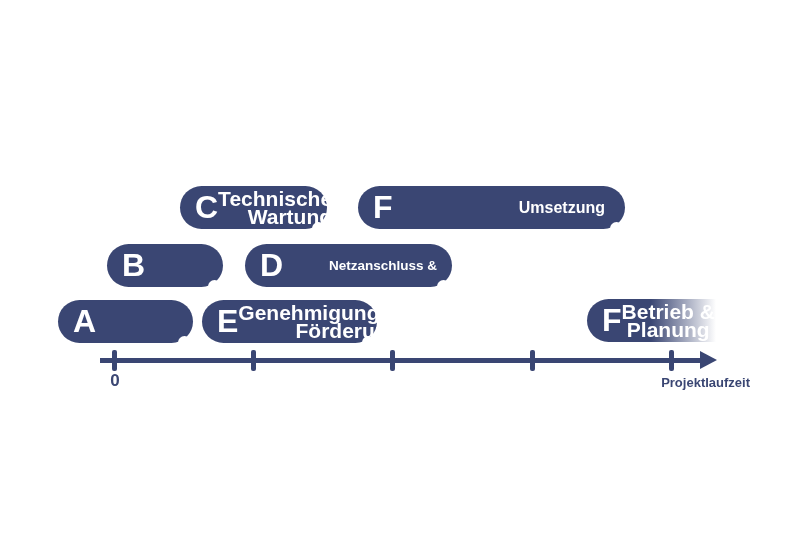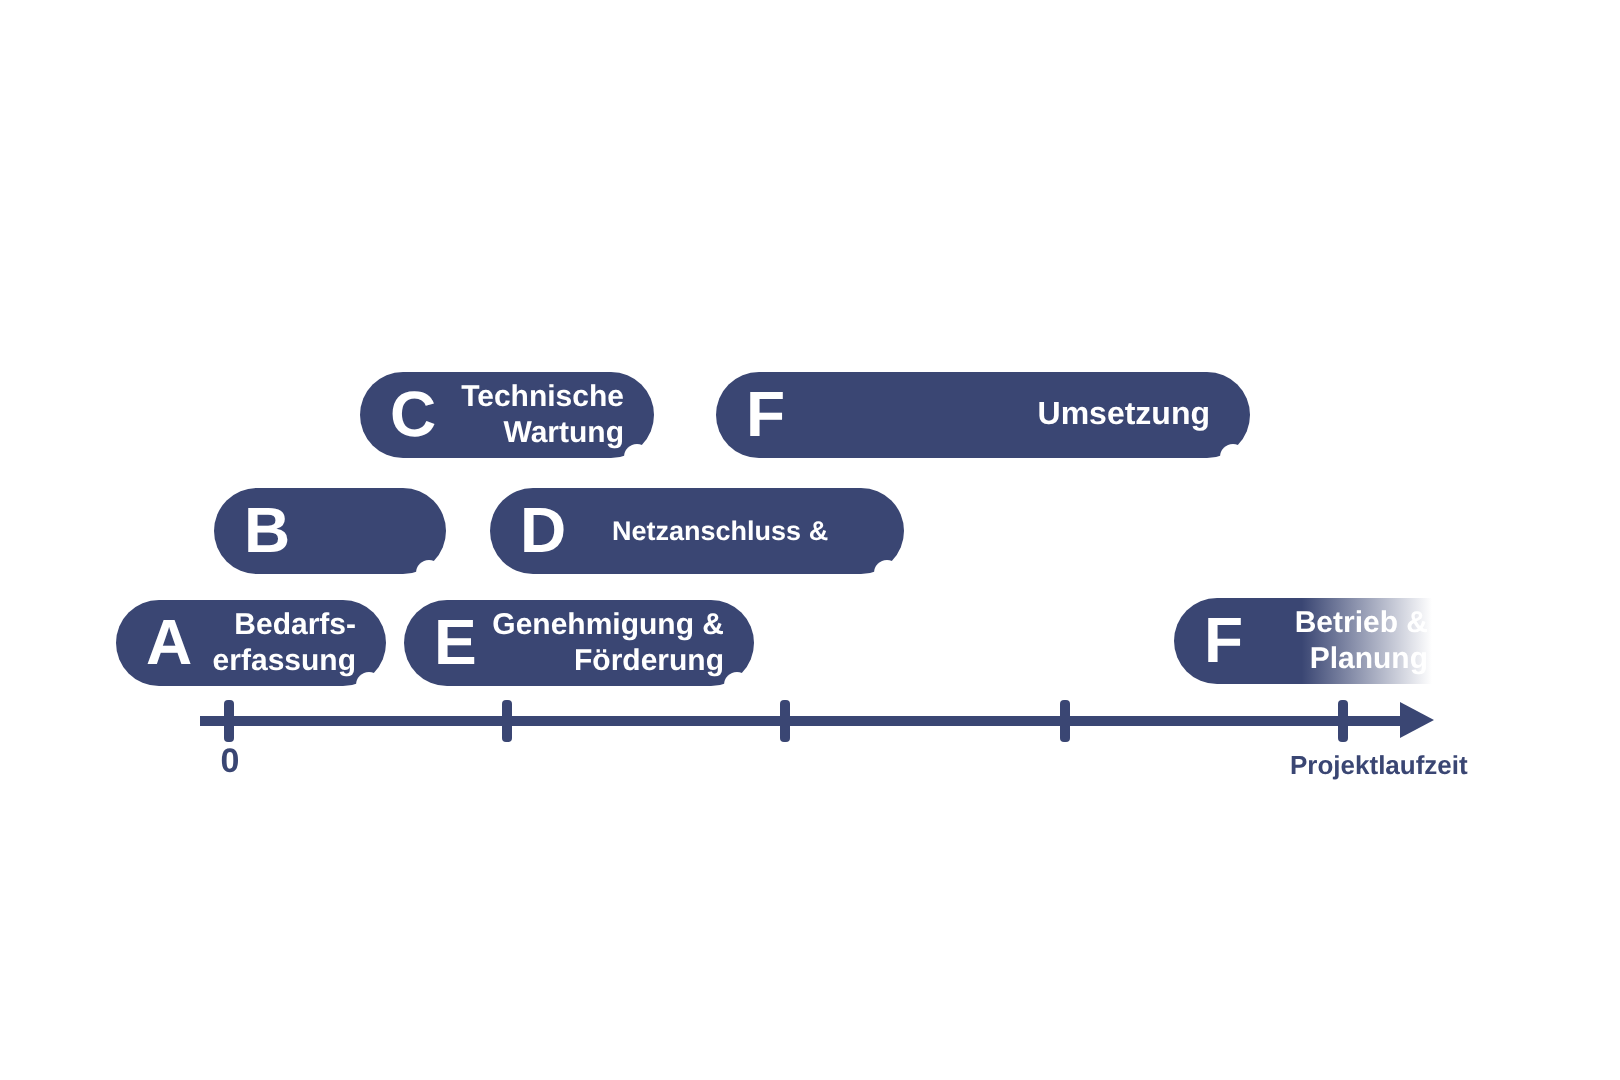--- a/index.html
+++ b/index.html
@@ -28,42 +28,43 @@
     font-size: 32px;
     font-weight: bold;
     padding-left: 15px;
     line-height: 43px;
     flex: 0 0 auto;
   }
   .pill .lines {
     flex: 1 1 auto;
     text-align: right;
     padding-right: 15px;
-    font-size: 15px;
+    font-size: 21px;
     font-weight: bold;
     line-height: 18px;
     white-space: nowrap;
   }
-  .pill.tight .lines { font-size: 13.5px; text-align: center; }
+  .pill.tight .lines { font-size: 13.5px; }
   .pill .lines.single { font-size: 16px; padding-right: 20px; }
   .pill.notch::after {
     content: "";
     position: absolute;
     width: 13px;
     height: 13px;
     background: #ffffff;
     border-radius: 50%;
     right: 2px;
     bottom: -6px;
   }
   .pill.fade {
     background: linear-gradient(90deg, var(--navy) 0%, var(--navy) 48%, rgba(58,70,115,0) 97%);
     border-radius: 22px 0 0 22px;
   }
   .pill.fade .lines {
+    text-align: center;
     padding-right: 6px;
   }
   .axis-line {
     position: absolute;
     left: 100px;
     top: 358px;
     width: 605px;
     height: 5px;
     background: var(--navy);
   }
@@ -93,21 +94,21 @@
     text-align: center;
     color: var(--navy);
     font-size: 17px;
     font-weight: bold;
   }
   .axis-title {
     position: absolute;
     left: 645px;
     top: 375px;
     width: 105px;
-    text-align: left;
+    text-align: right;
     color: var(--navy);
     font-size: 13px;
     font-weight: bold;
     white-space: nowrap;
   }
 </style>
 </head>
 <body>
 
 <div class="canvas" style="--navy:#3a4673;">
@@ -131,24 +132,20 @@
 
   <div class="pill notch tight" style="left:245px; top:244px; width:207px;">
     <span class="letter">D</span>
     <span class="lines">
       <span>Netzanschluss &amp;</span><br>
     </span>
   </div>
 
   <div class="pill notch" style="left:58px; top:300px; width:135px;">
     <span class="letter">A</span>
-    <span class="lines">
-      <span>Bedarfs-</span><br>
-      <span>erfassung</span>
-    </span>
   </div>
 
   <div class="pill notch" style="left:202px; top:300px; width:175px;">
     <span class="letter">E</span>
     <span class="lines">
       <span>Genehmigung &amp;</span><br>
       <span>Förderung</span>
     </span>
   </div>
 

